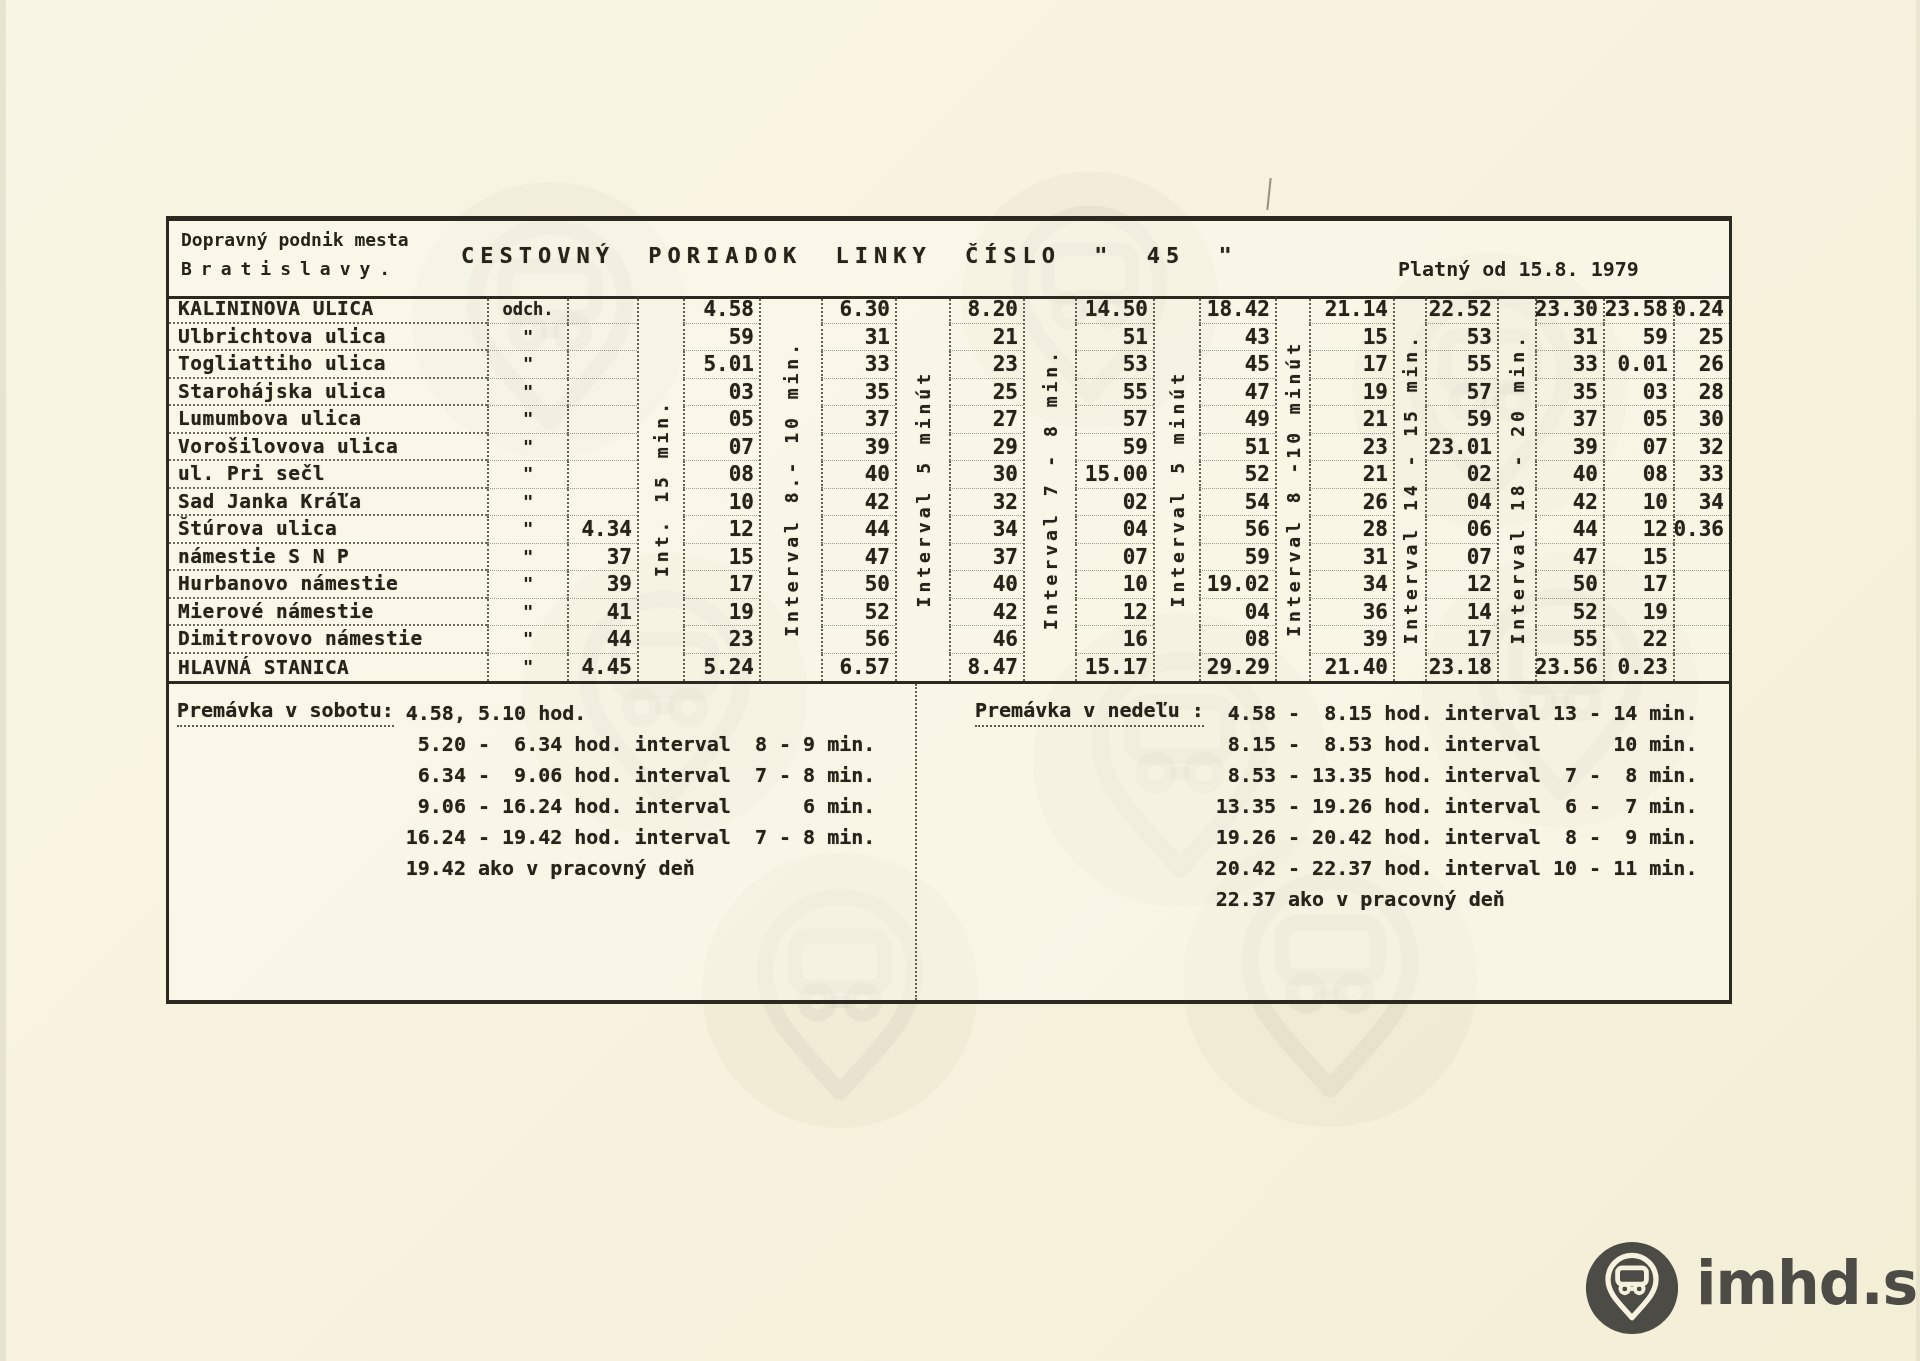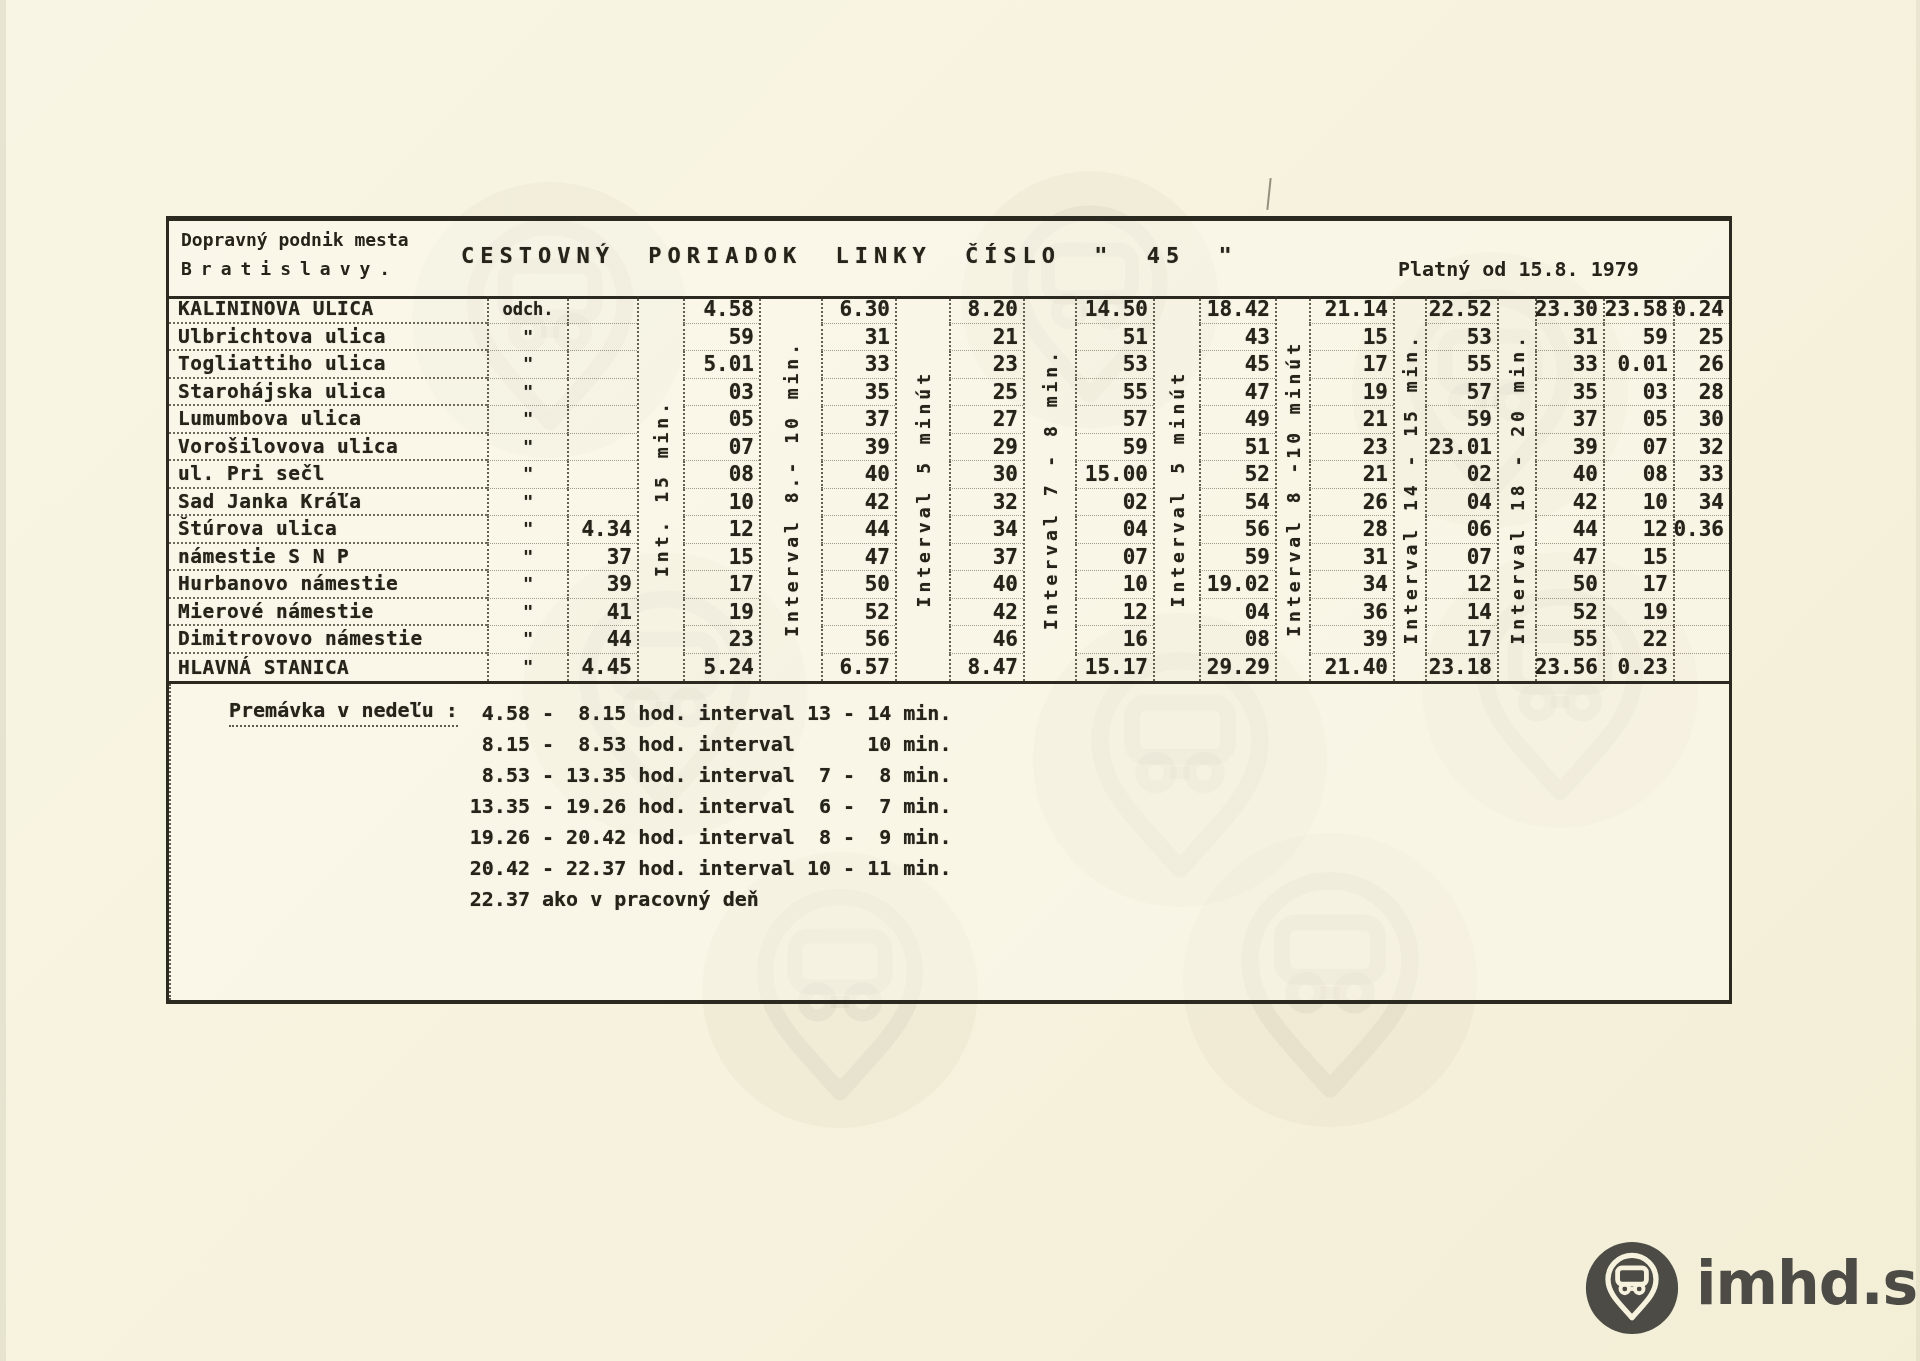--- a/index.html
+++ b/index.html
@@ -332,20 +332,31 @@
         <div class="cell c-time" style="grid-area: 8 / 21;">34</div>
         <div class="cell c-time" style="grid-area: 9 / 21;">0.36</div>
         <div class="cell c-time" style="grid-area: 10 / 21;"></div>
         <div class="cell c-time" style="grid-area: 11 / 21;"></div>
         <div class="cell c-time" style="grid-area: 12 / 21;"></div>
         <div class="cell c-time" style="grid-area: 13 / 21;"></div>
         <div class="cell c-time row-last" style="grid-area: 14 / 21;"></div>
       </div>
 
     <div class="tt-notes">
+      <div class="note-col note-left">
+        <div class="note-block">
+          <div class="note-heading">Premávka v sobotu:</div>
+          <pre class="note-lines">4.58, 5.10 hod.
+ 5.20 -  6.34 hod. interval  8 - 9 min.
+ 6.34 -  9.06 hod. interval  7 - 8 min.
+ 9.06 - 16.24 hod. interval      6 min.
+16.24 - 19.42 hod. interval  7 - 8 min.
+19.42 ako v pracovný deň</pre>
+        </div>
+      </div>
       <div class="note-col note-right">
         <div class="note-block">
           <div class="note-heading">Premávka v nedeľu :</div>
           <pre class="note-lines"> 4.58 -  8.15 hod. interval 13 - 14 min.
  8.15 -  8.53 hod. interval      10 min.
  8.53 - 13.35 hod. interval  7 -  8 min.
 13.35 - 19.26 hod. interval  6 -  7 min.
 19.26 - 20.42 hod. interval  8 -  9 min.
 20.42 - 22.37 hod. interval 10 - 11 min.
 22.37 ako v pracovný deň</pre>

